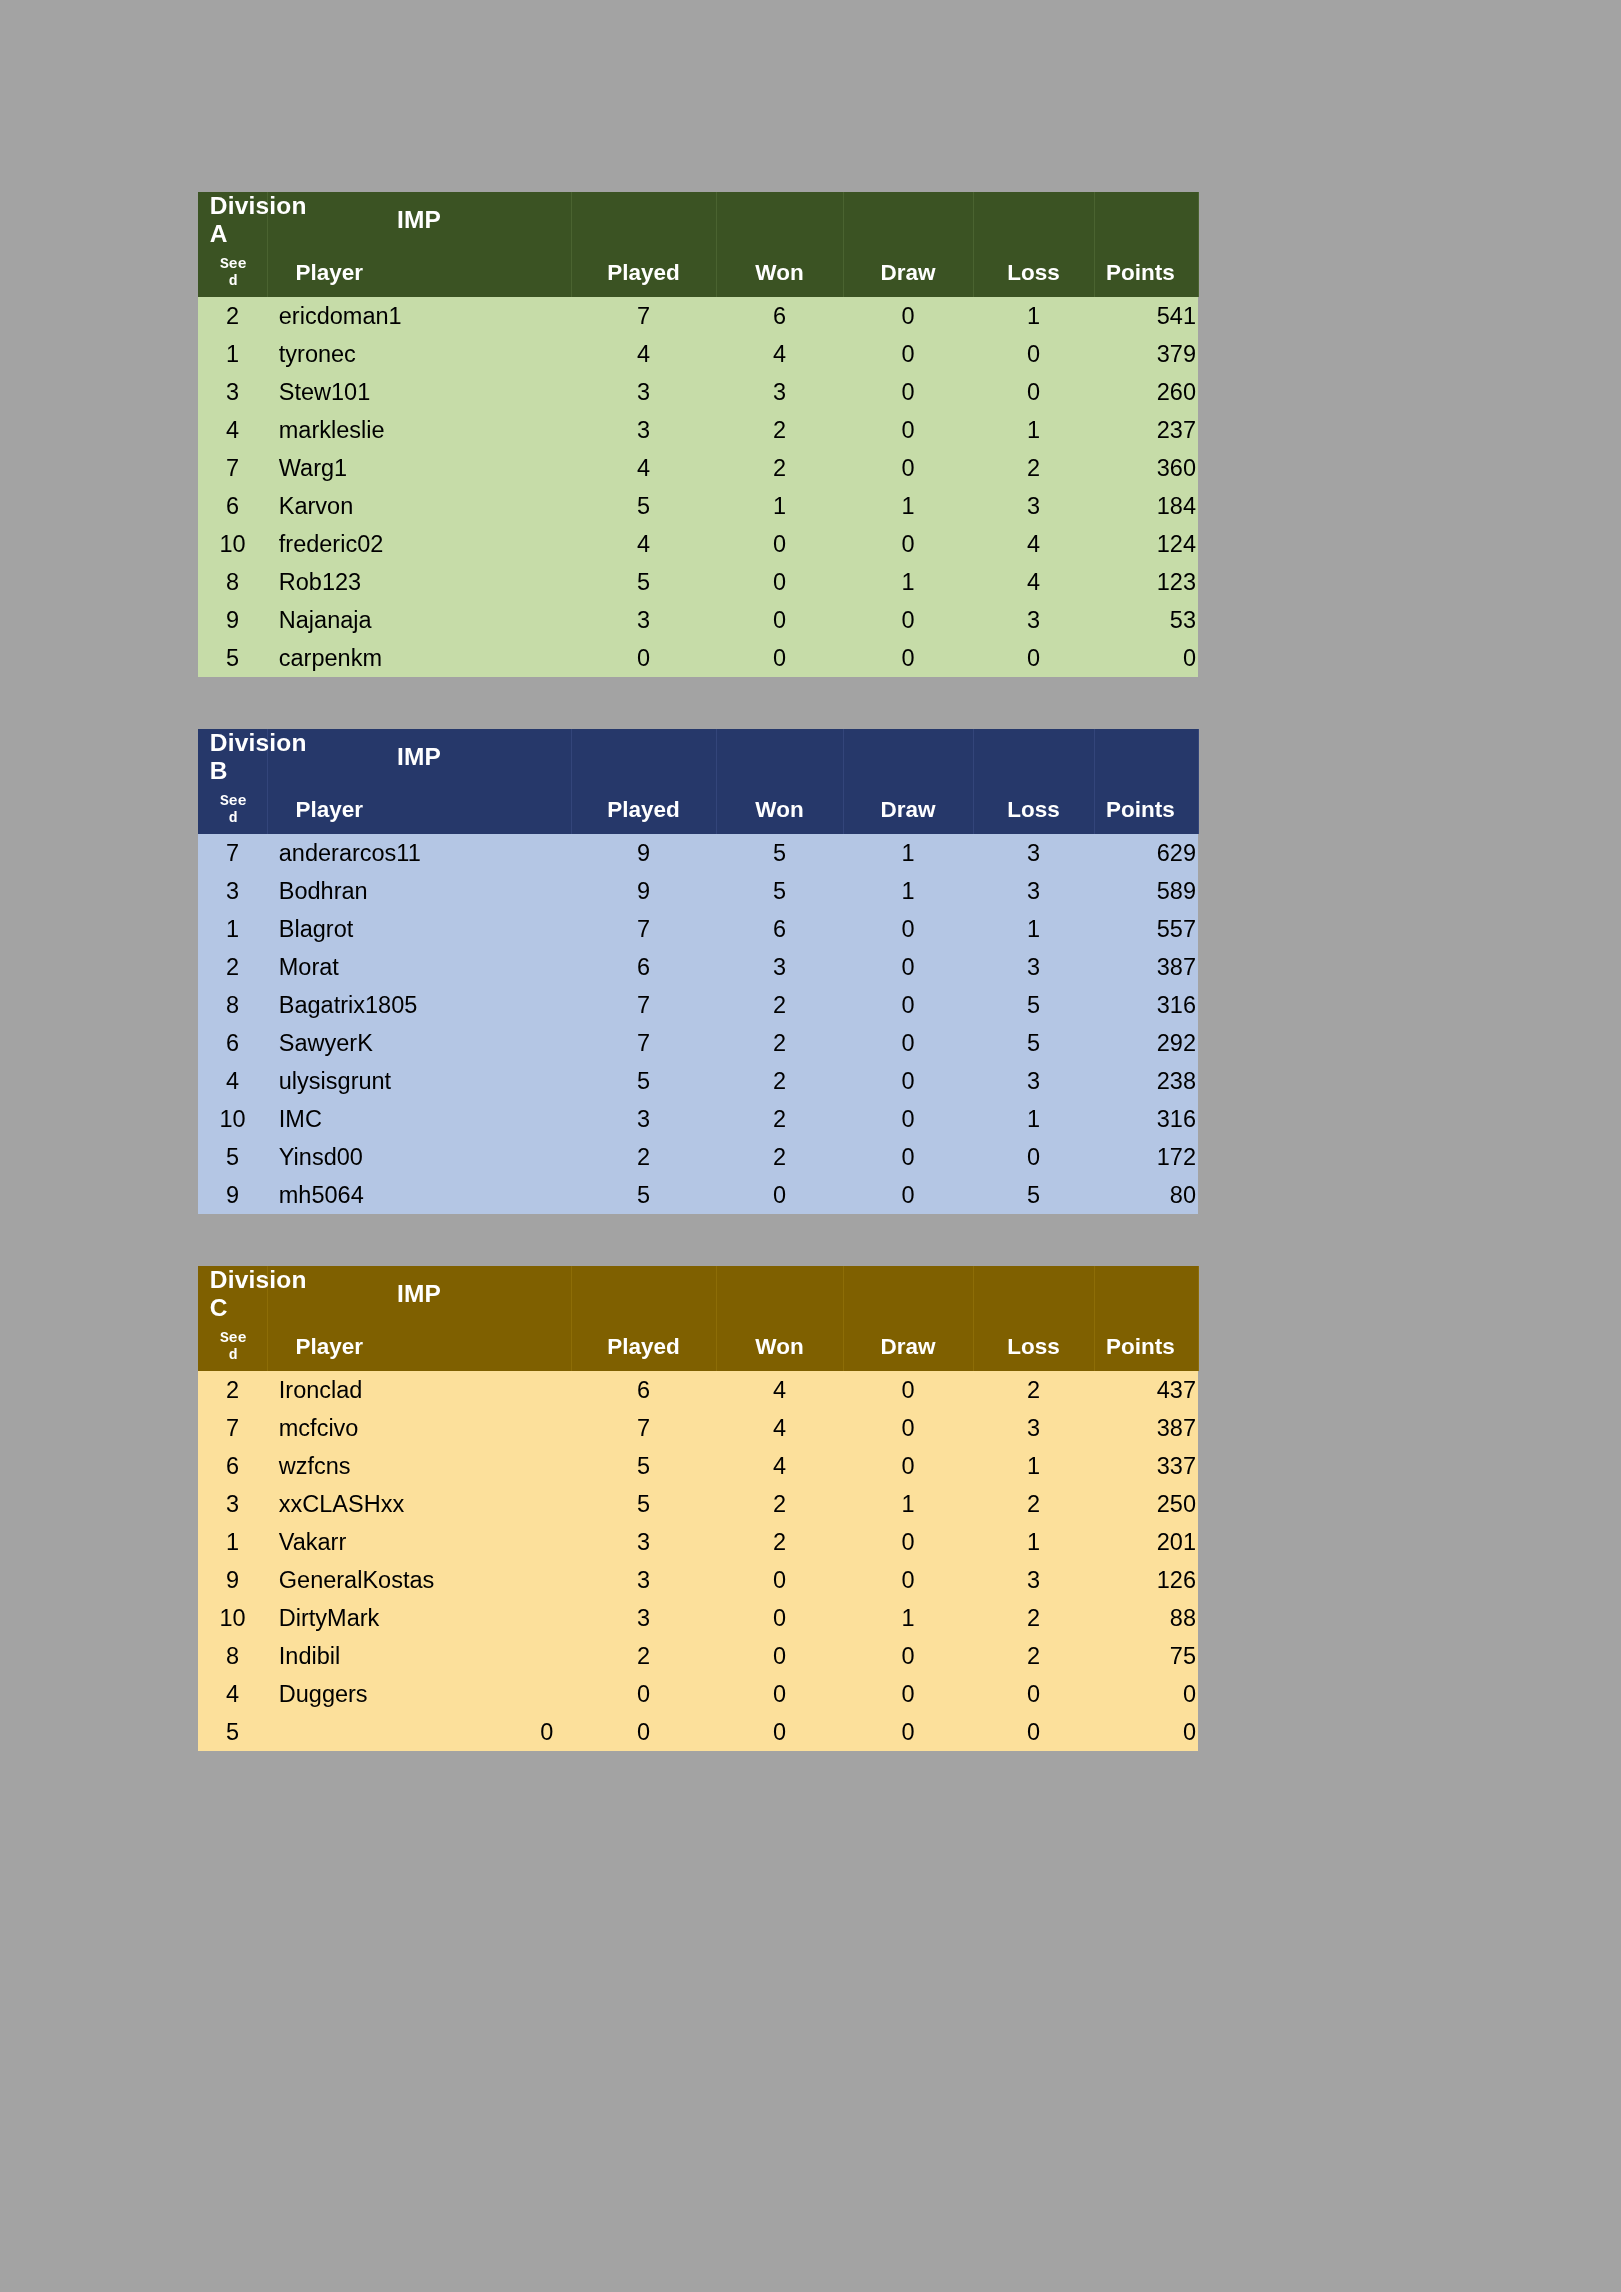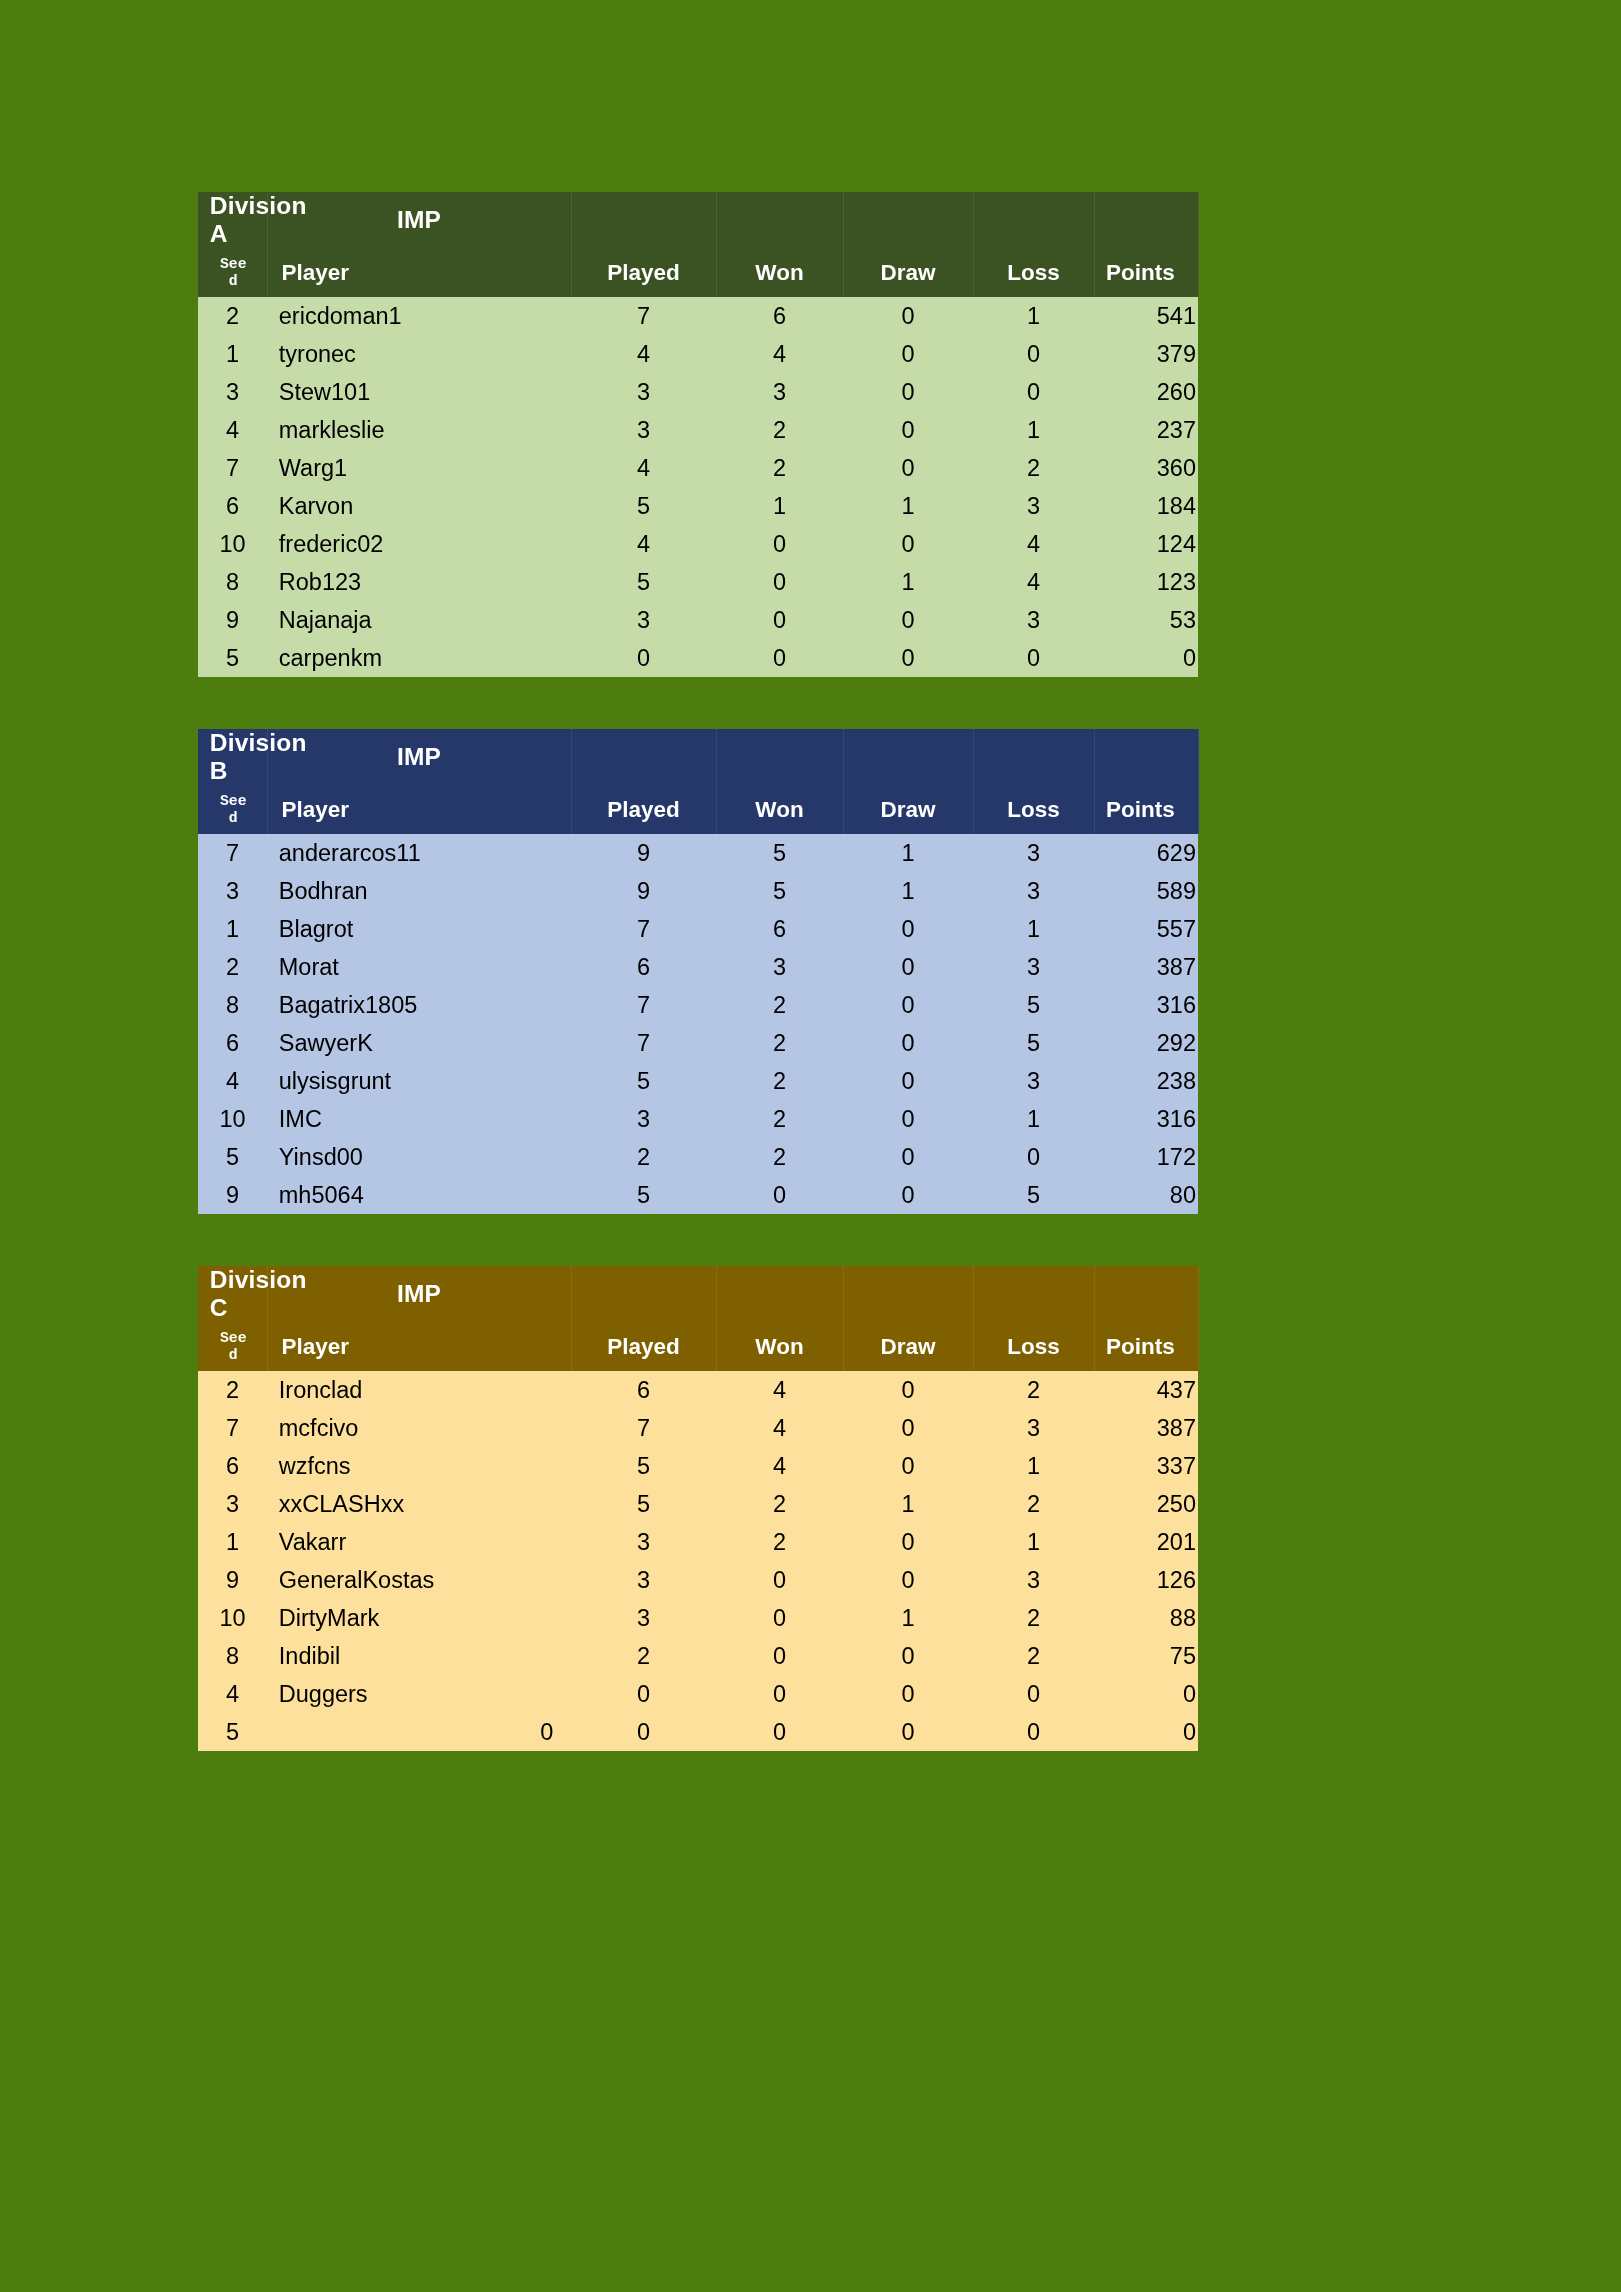--- a/index.html
+++ b/index.html
@@ -13,21 +13,21 @@
     height: 2293px;
     font-family: "Liberation Sans", sans-serif;
     position: relative;
     overflow: hidden;
   }
   .page {
     position: absolute;
     top: 0; left: 0;
     width: 1621px;
     height: 2293px;
-    background: #4d7c0f;
+    background: #a3a3a3;
   }
   .tables-wrap {
     position: absolute;
     left: 198px;
     top: 192px;
     width: 1000px;
   }
   table.division {
     border-collapse: collapse;
     table-layout: fixed;
@@ -78,21 +78,21 @@
   .head-row td.h-seed {
     font-size: 14.7px;
     line-height: 16.7px;
     text-align: center;
     padding-left: 2px;
     font-weight: bold;
     font-family: Liberation Mono, monospace;
   }
   .head-row td.h-player {
     text-align: left;
-    padding-left: 14px;
+    padding-left: 28px;
   }
   .head-row td.h-num {
     text-align: center;
   }
   .head-row td.h-points {
     text-align: center;
     padding-right: 11px;
   }
 
   

